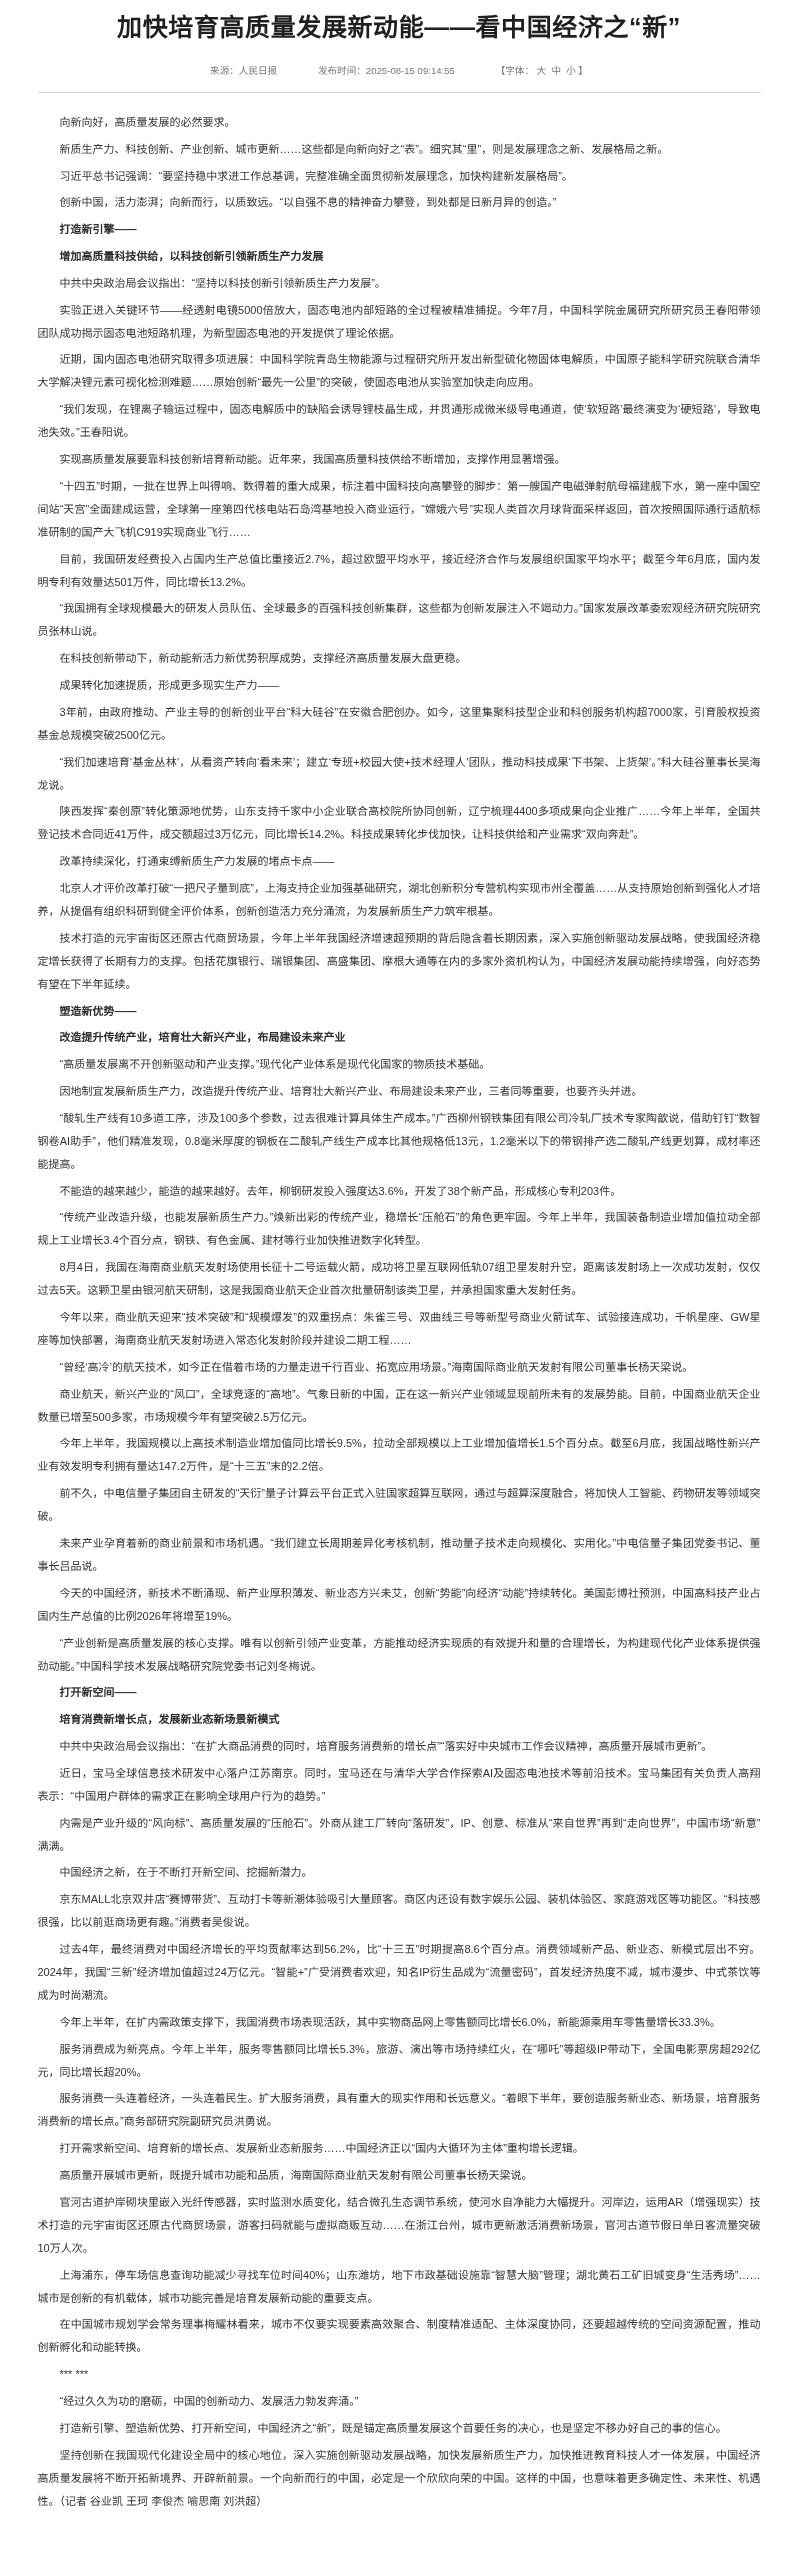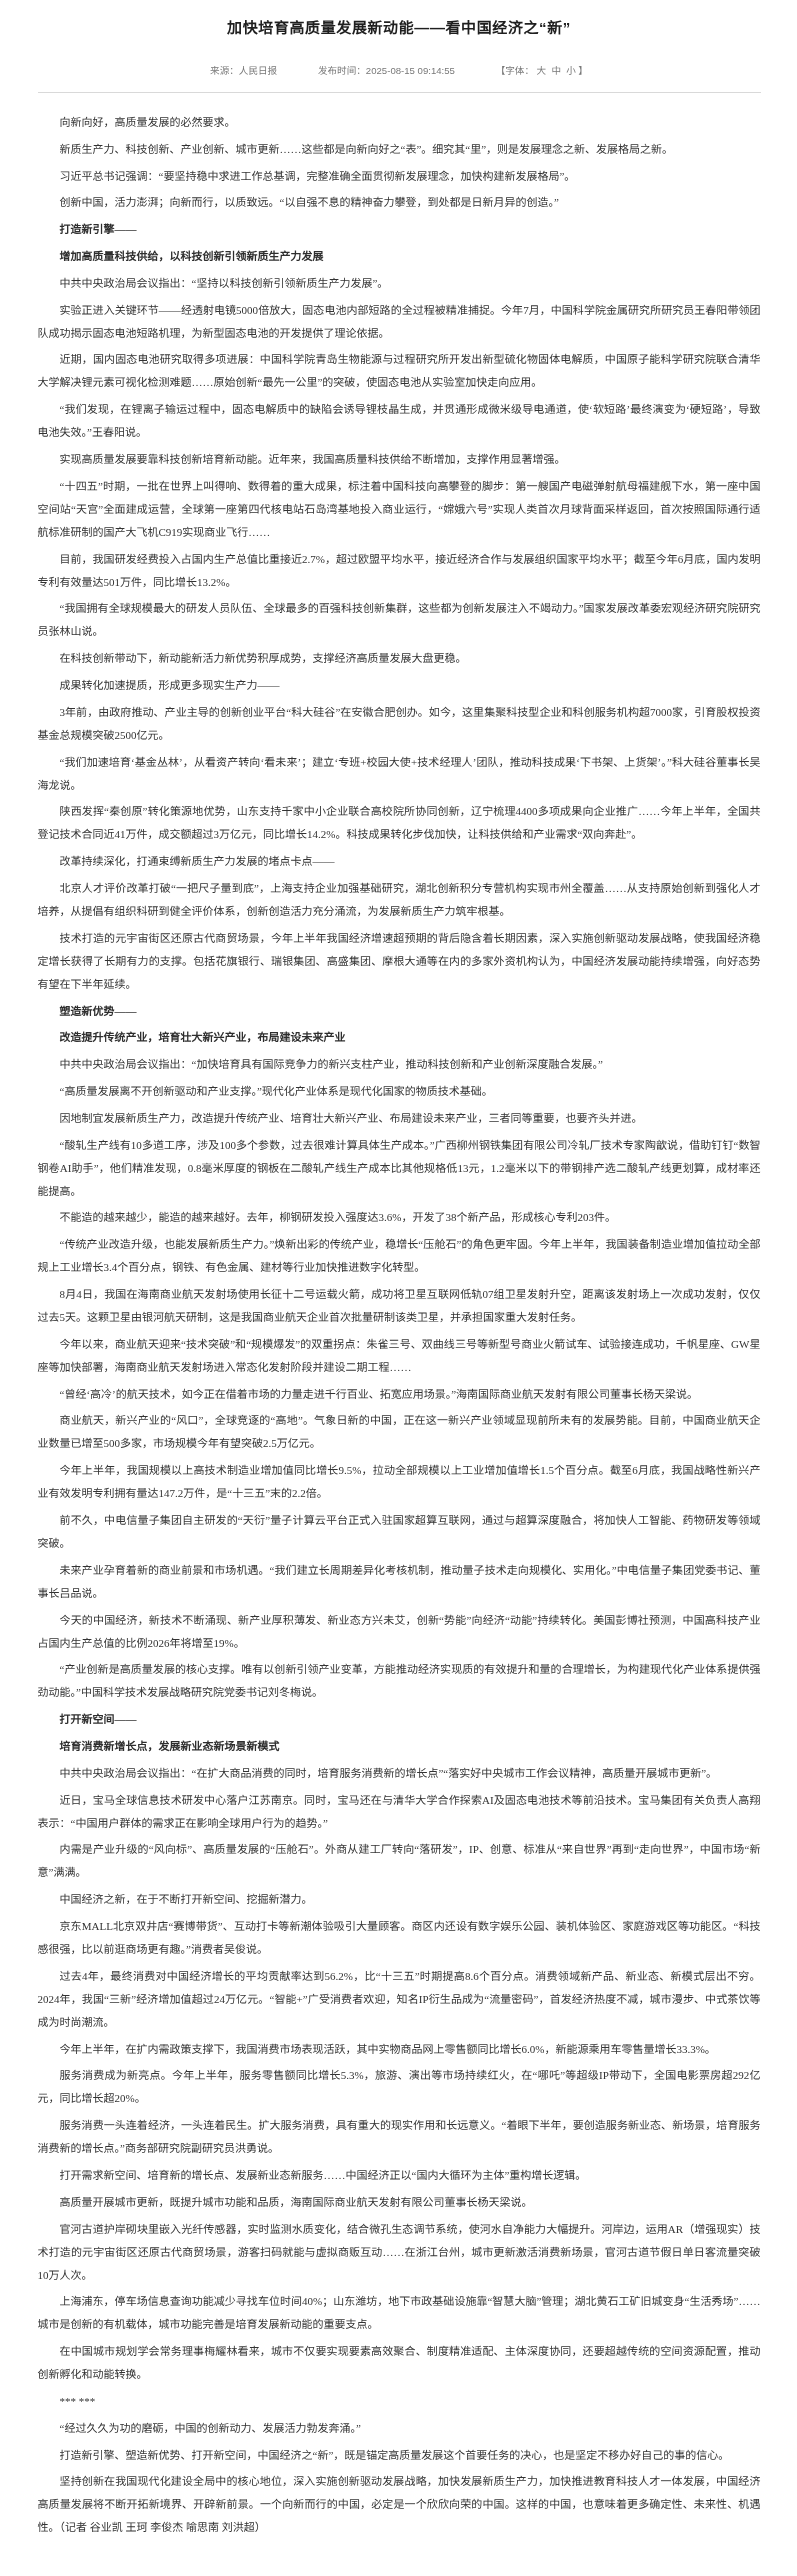--- a/index.html
+++ b/index.html
@@ -13,21 +13,21 @@
     background: #ffffff;
   }
   .container {
     width: 723px;
     margin: 0 auto;
   }
   
   .article-title {
     padding-top: 15.3px;
     text-align: center;
-    font-size: 15px;
+    font-size: 25px;
     line-height: 25.5px;
     font-weight: 700;
     color: #1f1f1f;
     letter-spacing: 0.6px;
   }
   .meta-row {
     margin-top: 22px;
     text-align: center;
     font-size: 9.6px;
     color: #787878;
@@ -49,21 +49,20 @@
   .article-body {
     padding: 18px 0 16.6px 0;
     font-size: 11px;
     line-height: 23px;
     color: #333333;
     text-align: justify;
   }
   .article-body p {
     text-indent: 2em;
     margin-bottom: 3.8px;
-    font-family: Liberation Serif, serif;
   }
   .article-body p.head {
     font-weight: 700;
     color: #2e2e2e;
   }
 </style>
 </head>
 <body>
 
 <div class="page">
@@ -125,21 +124,20 @@
         <p class="body">改革持续深化，打通束缚新质生产力发展的堵点卡点——</p>
 
         <p class="body">北京人才评价改革打破“一把尺子量到底”，上海支持企业加强基础研究，湖北创新积分专营机构实现市州全覆盖……从支持原始创新到强化人才培养，从提倡有组织科研到健全评价体系，创新创造活力充分涌流，为发展新质生产力筑牢根基。</p>
 
         <p class="body">技术打造的元宇宙街区还原古代商贸场景，今年上半年我国经济增速超预期的背后隐含着长期因素，深入实施创新驱动发展战略，使我国经济稳定增长获得了长期有力的支撑。包括花旗银行、瑞银集团、高盛集团、摩根大通等在内的多家外资机构认为，中国经济发展动能持续增强，向好态势有望在下半年延续。</p>
 
         <p class="head">塑造新优势——</p>
 
         <p class="head">改造提升传统产业，培育壮大新兴产业，布局建设未来产业</p>
 
-        <p class="body">中共中央政治局会议指出：“加快培育具有国际竞争力的新兴支柱产业，推动科技创新和产业创新深度融合发展。”</p>
 
         <p class="body">“高质量发展离不开创新驱动和产业支撑。”现代化产业体系是现代化国家的物质技术基础。</p>
 
         <p class="body">因地制宜发展新质生产力，改造提升传统产业、培育壮大新兴产业、布局建设未来产业，三者同等重要，也要齐头并进。</p>
 
         <p class="body">“酸轧生产线有10多道工序，涉及100多个参数，过去很难计算具体生产成本。”广西柳州钢铁集团有限公司冷轧厂技术专家陶歆说，借助钉钉“数智钢卷AI助手”，他们精准发现，0.8毫米厚度的钢板在二酸轧产线生产成本比其他规格低13元，1.2毫米以下的带钢排产选二酸轧产线更划算，成材率还能提高。</p>
 
         <p class="body">不能造的越来越少，能造的越来越好。去年，柳钢研发投入强度达3.6%，开发了38个新产品，形成核心专利203件。</p>
 
         <p class="body">“传统产业改造升级，也能发展新质生产力。”焕新出彩的传统产业，稳增长“压舱石”的角色更牢固。今年上半年，我国装备制造业增加值拉动全部规上工业增长3.4个百分点，钢铁、有色金属、建材等行业加快推进数字化转型。</p>

